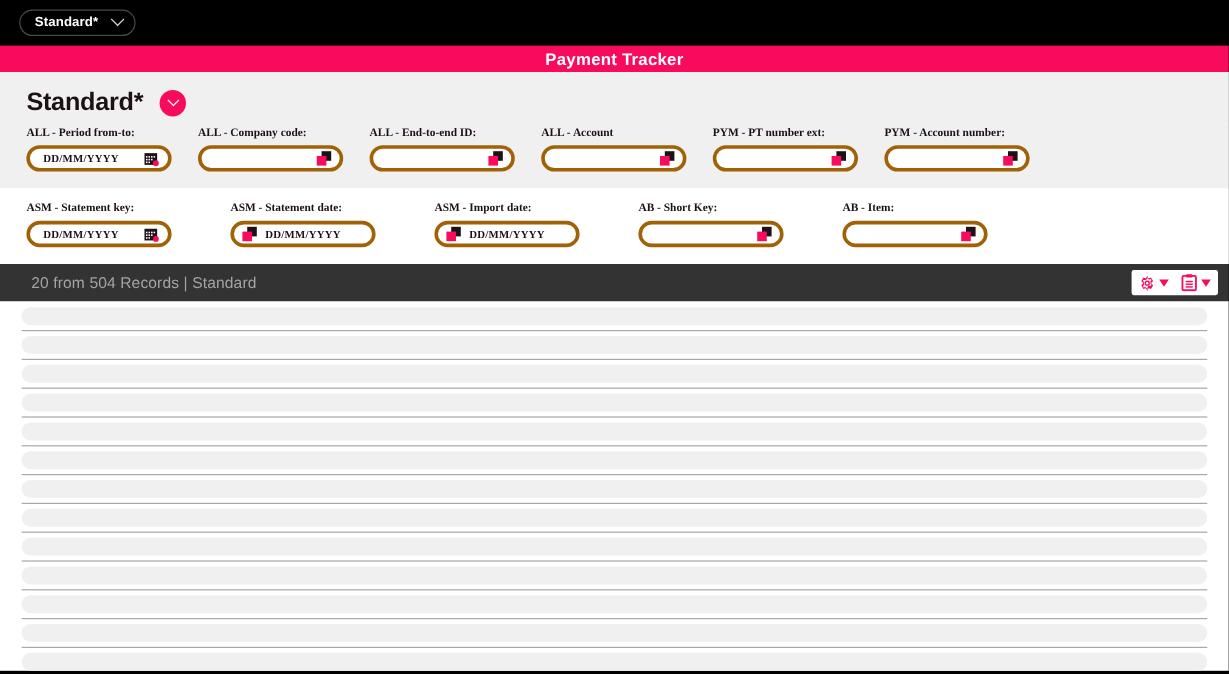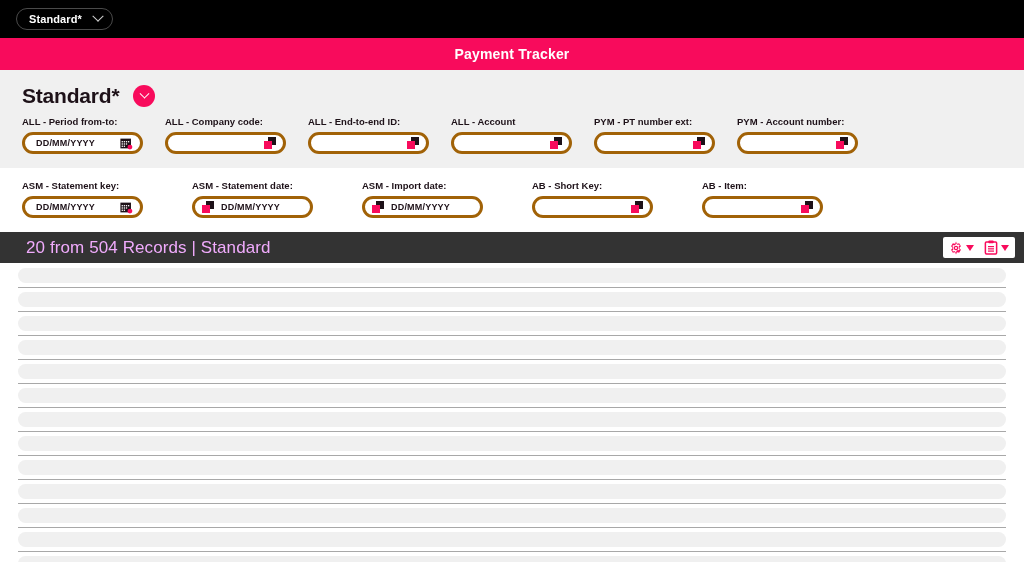--- a/index.html
+++ b/index.html
@@ -38,21 +38,21 @@
   .variant-pill .chev {
     display: inline-block;
     width: 8px; height: 8px;
     border-right: 1.6px solid #cfcfcf;
     border-bottom: 1.6px solid #cfcfcf;
     transform: rotate(45deg) translate(-2px,-2px);
   }
 
   
   .app-header {
-    height: 32px;
+    height: 22px;
     background: #F80B5C;
     color: #ffffff;
     display: flex;
     align-items: center;
     justify-content: center;
     font-size: 14px;
     font-weight: bold;
     letter-spacing: .2px;
   }
 
@@ -87,20 +87,21 @@
     width: 7px; height: 7px;
     border-right: 1.7px solid #ffffff;
     border-bottom: 1.7px solid #ffffff;
     transform: rotate(45deg) translate(-2px,-2px);
   }
 
   .filter-row {
     display: flex;
     padding: 4px 10px 12px 22px;
     gap: 0;
+    font-family: Liberation Serif, serif;
   }
   .filter-row.shaded { background: #F0F0F0; padding-top: 2px; padding-bottom: 14px; }
   .filter-row.plain  { background: #ffffff; padding-top: 12px; padding-bottom: 14px; gap: 27px; }
 
   .field {
     width: 143px;
     flex: 0 0 143px;
   }
   .field-label {
     font-size: 9.5px;
@@ -167,22 +168,22 @@
   
   .results-bar {
     height: 31px;
     background: #333333;
     display: flex;
     align-items: center;
     justify-content: space-between;
     padding: 0 9px 0 26px;
   }
   .results-count {
-    color: #f0abfc;
-    font-size: 17px;
+    color: #a3a3a3;
+    font-size: 13px;
     letter-spacing: .1px;
   }
   .results-actions {
     display: flex;
     align-items: center;
     gap: 6px;
     background: #ffffff;
     border-radius: 2px;
     padding: 2px 4px;
   }

